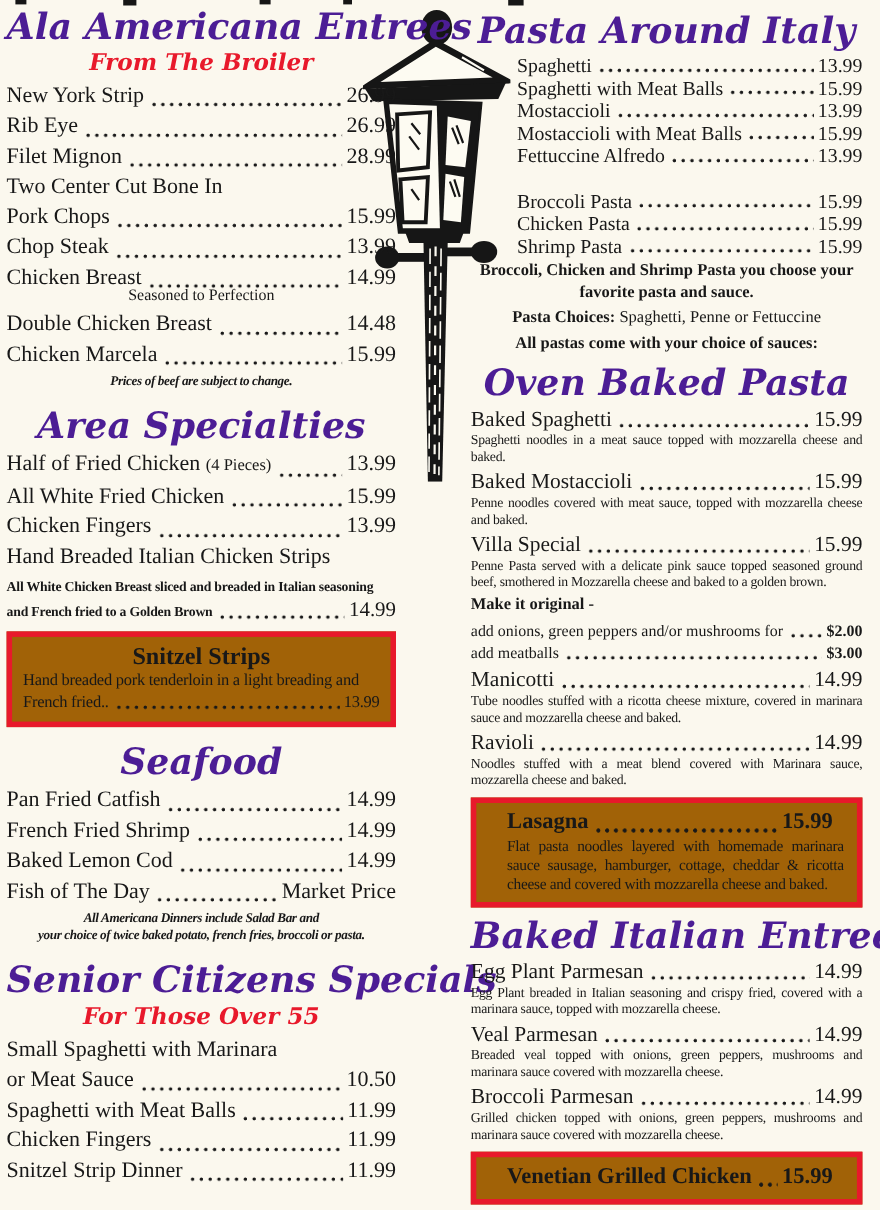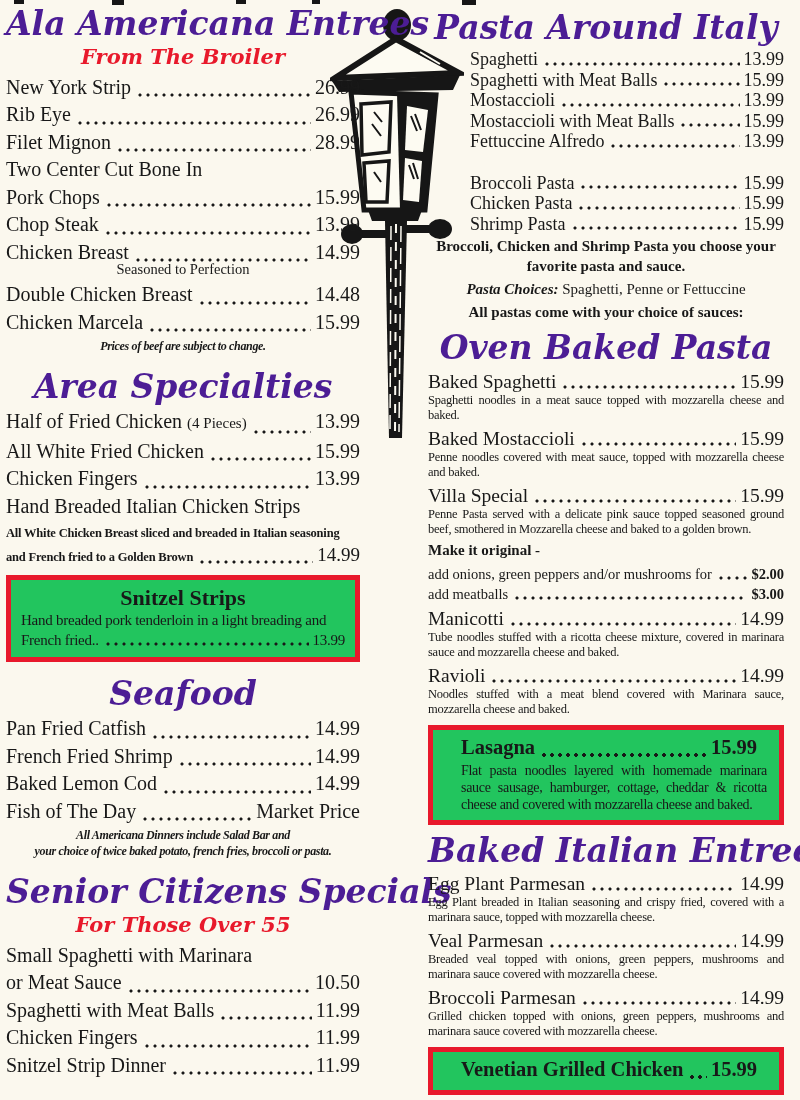--- a/index.html
+++ b/index.html
@@ -58,25 +58,25 @@
 
   
   .note{margin:3px 0;line-height:1.32;}
   .note.center{text-align:center;}
   .note.bold{font-weight:bold;}
   .note.italic{font-style:italic;font-weight:bold;}
   .note.sm{font-size:12px;letter-spacing:-0.35px;}
   .note.md{font-size:15px;}
   .note.tight{margin:1px 0;}
   .note-line{white-space:nowrap;}
-  .note-label{font-weight:bold;font-style:italic;}
+  .note-label{font-weight:bold;}
 
   
   .special-box{
-    border:5px solid #e8192b;background:#22c55e;
+    border:5px solid #e8192b;background:#a16207;
     margin:7px 0;padding:4px 10px 7px;
   }
   .box-left .box-title{text-align:center;font-weight:bold;font-size:22px;line-height:27px;}
   .box-left .box-desc{font-size:15px;letter-spacing:-0.25px;line-height:19.5px;white-space:nowrap;}
   .box-left .box-price-line{font-size:15px;letter-spacing:-0.25px;line-height:19.5px;}
   .box-right{padding:4px 12px 7px;}
   .box-right .box-title-row{
     display:flex;align-items:baseline;font-weight:bold;
     font-size:20.5px;line-height:27px;padding:0 10px 0 16px;
   }

